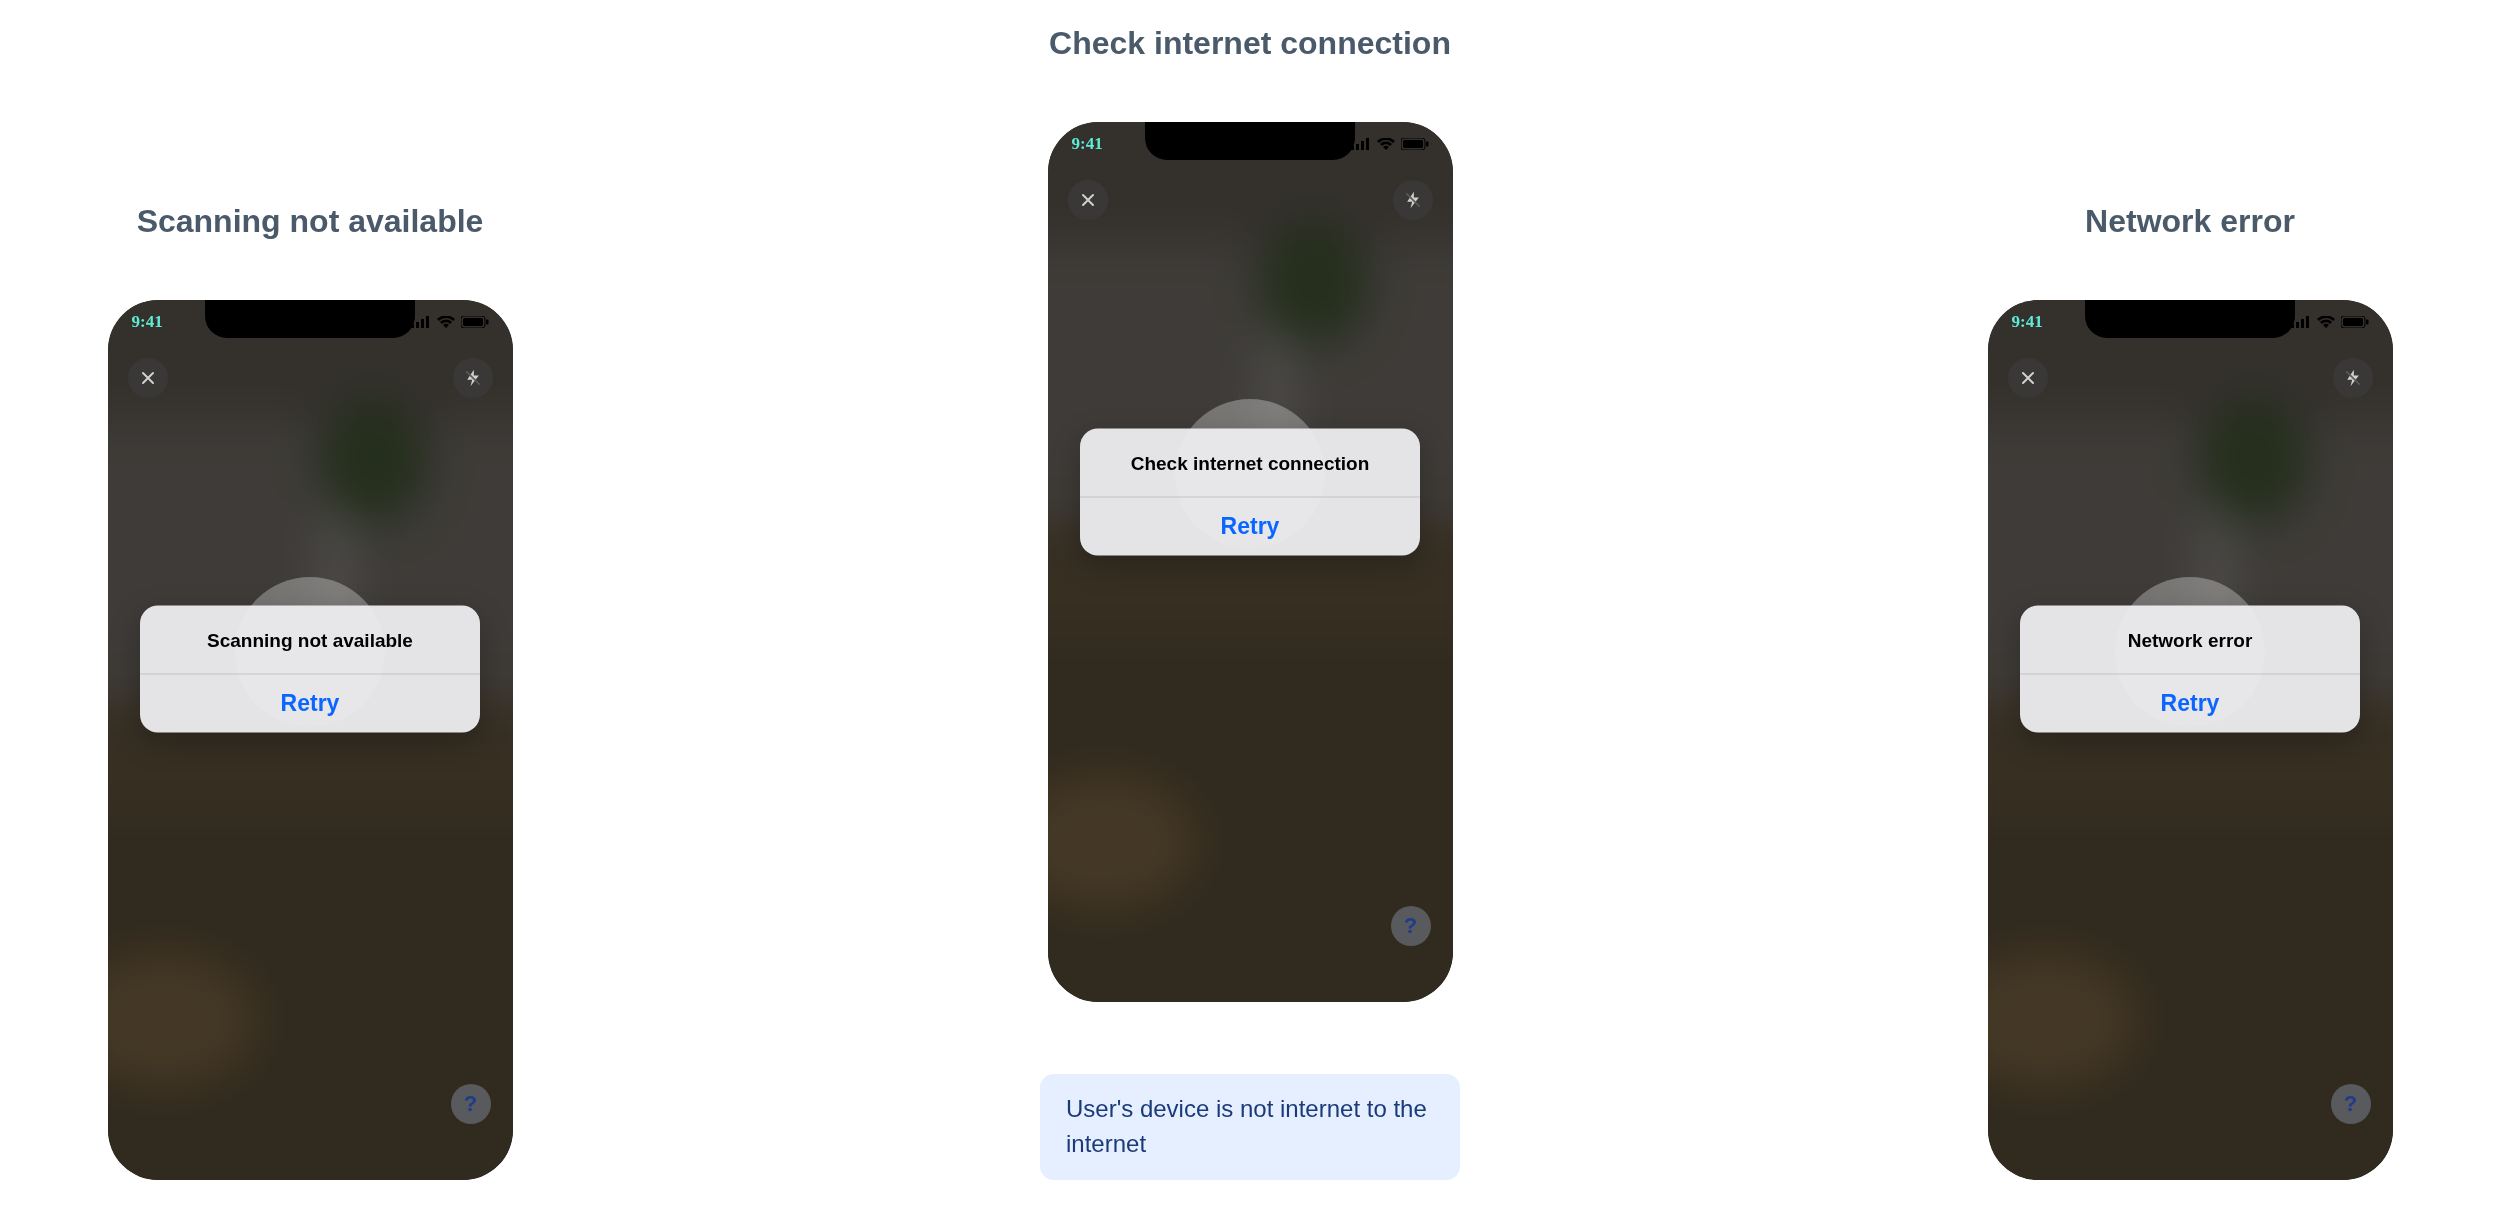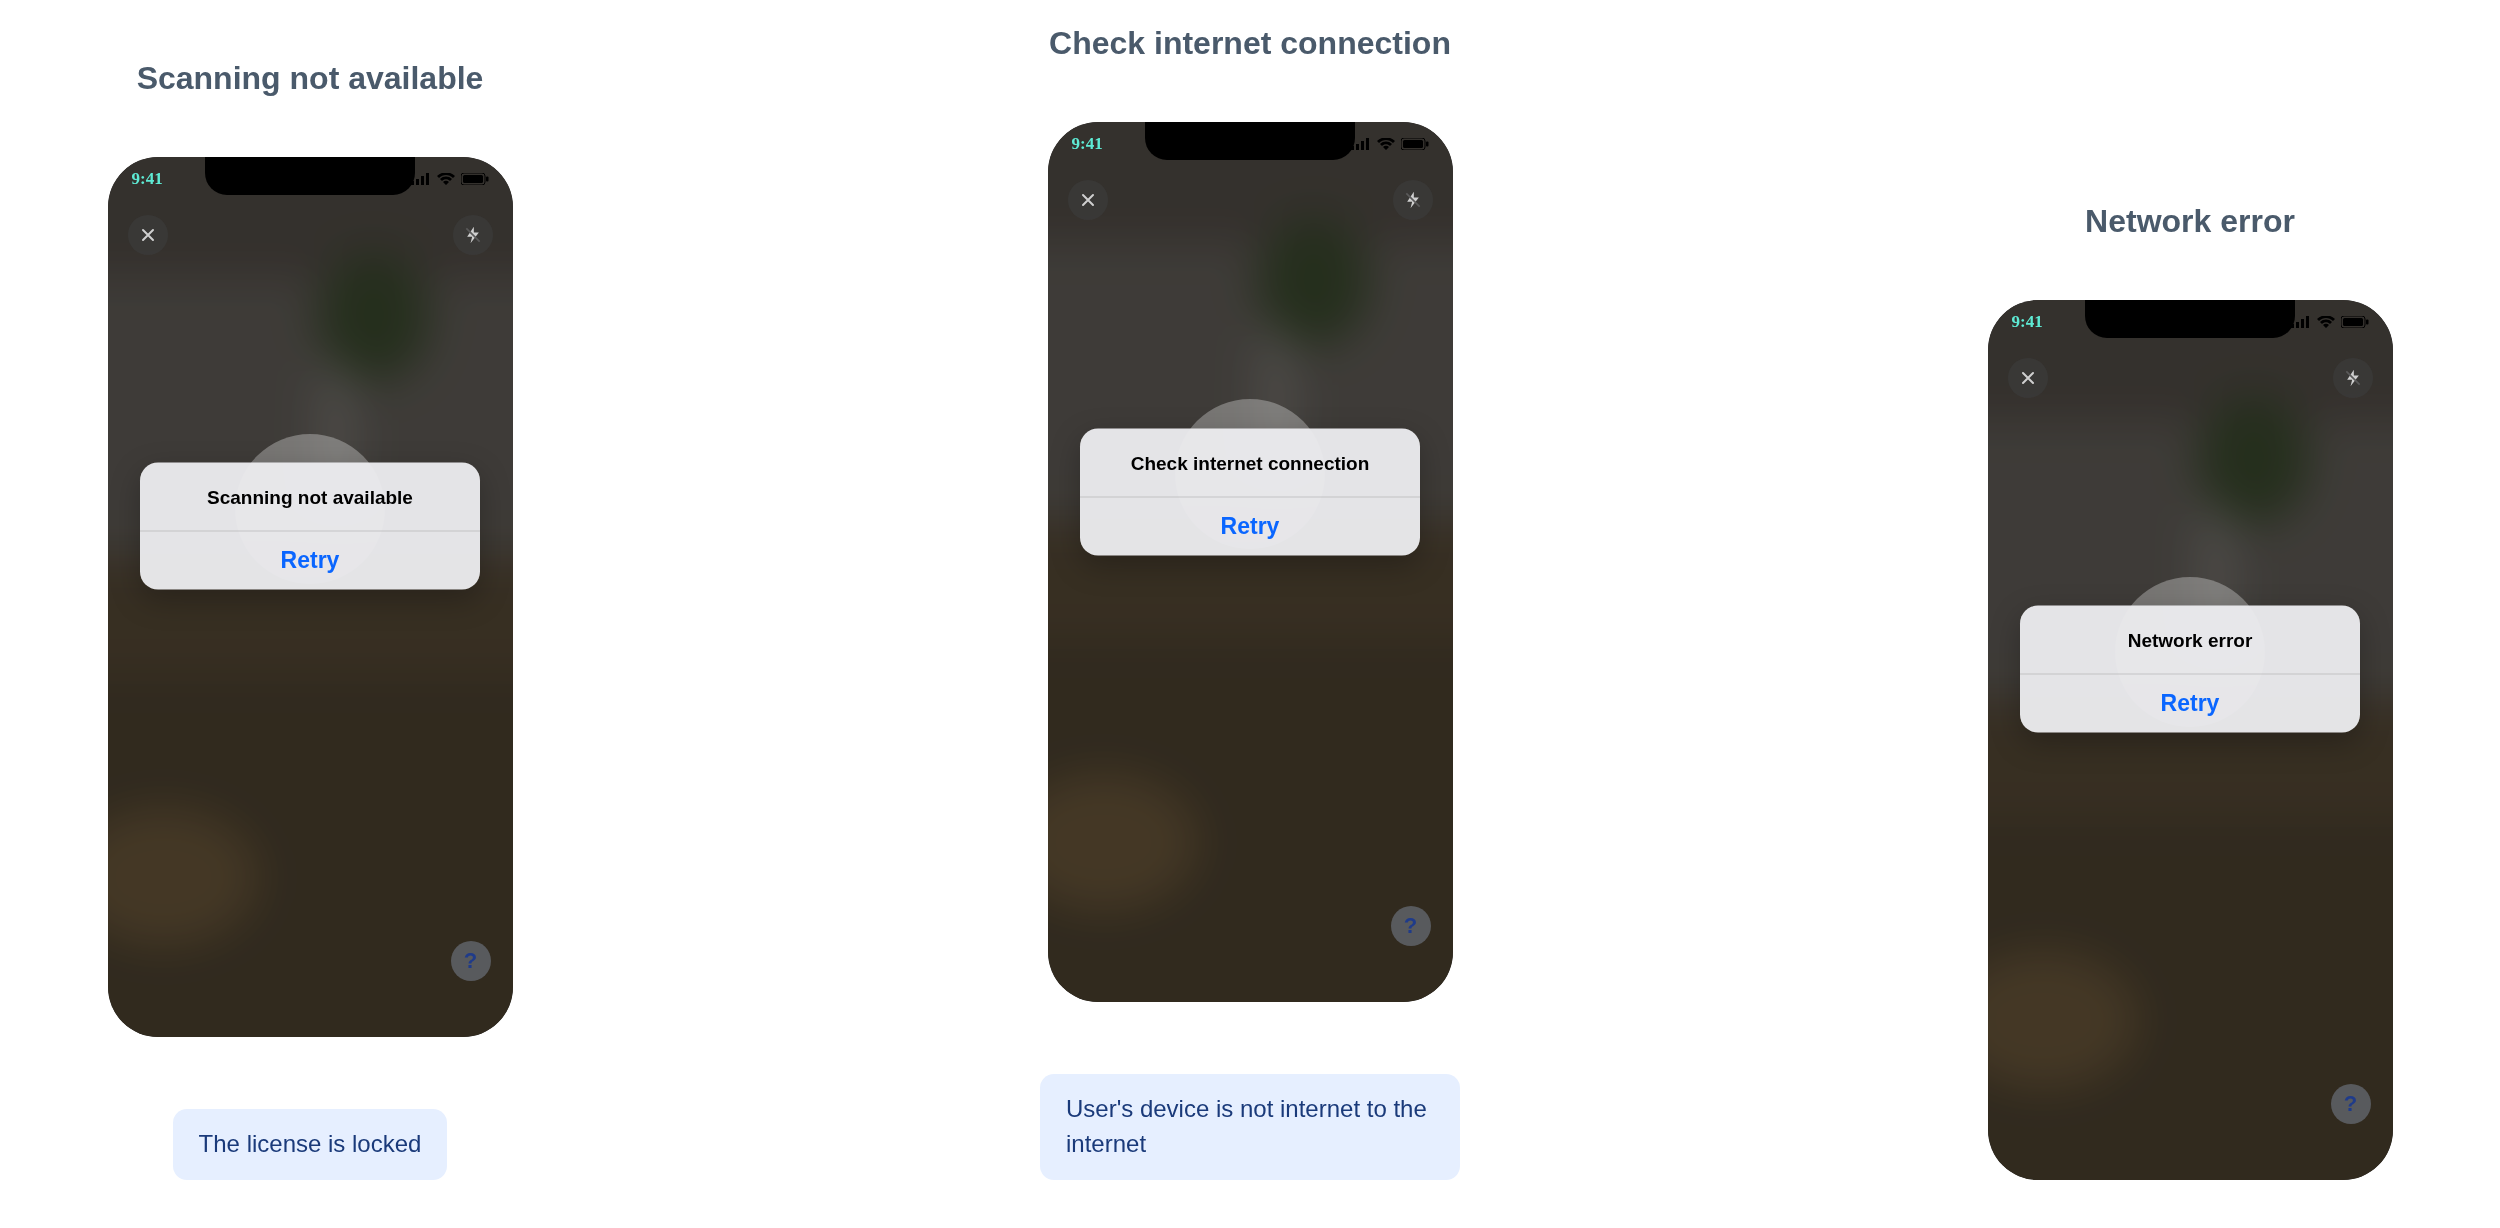--- a/index.html
+++ b/index.html
@@ -247,21 +247,20 @@
           <div class="alert-divider"></div>
           <div class="alert-action">Retry</div>
         </div>
 
         <div class="help-btn">
           <span>?</span>
         </div>
       </div>
     </div>
 
-    <div class="caption">The license is locked</div>
   </div>
 
   <div class="col">
     <div class="heading">Check internet connection</div>
 
     <div class="phone">
       <div class="screen">
         <div class="bg"></div>
         <div class="dark-overlay"></div>
         <div class="spot"></div>

